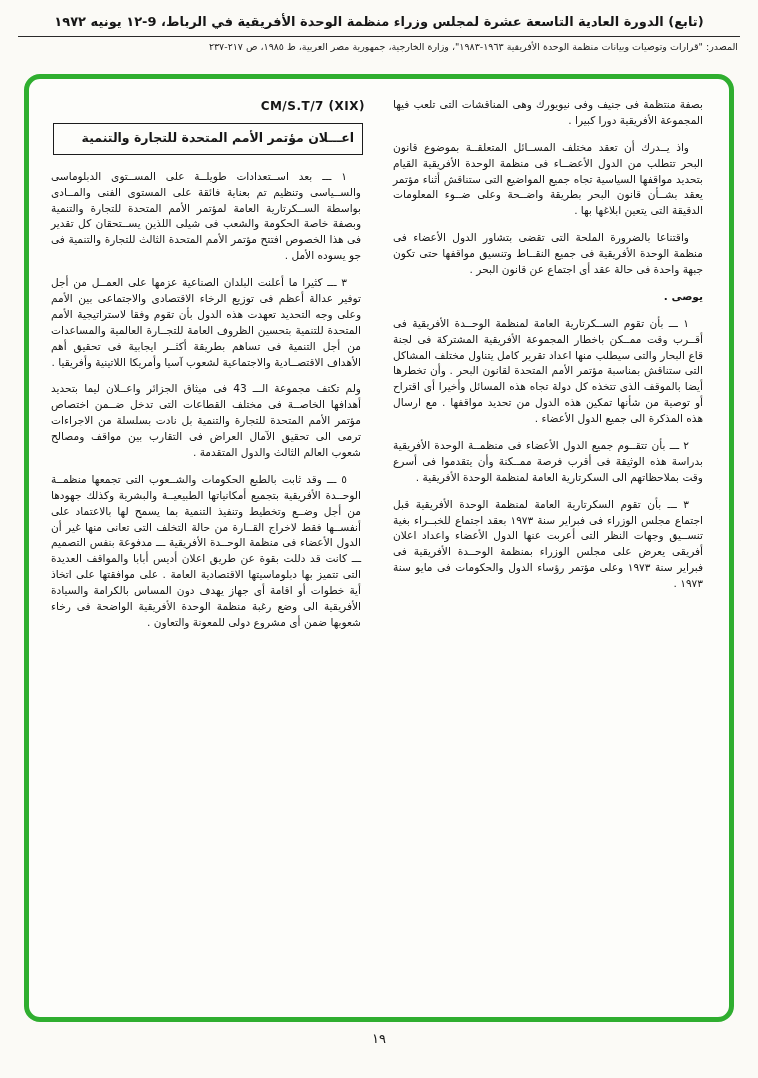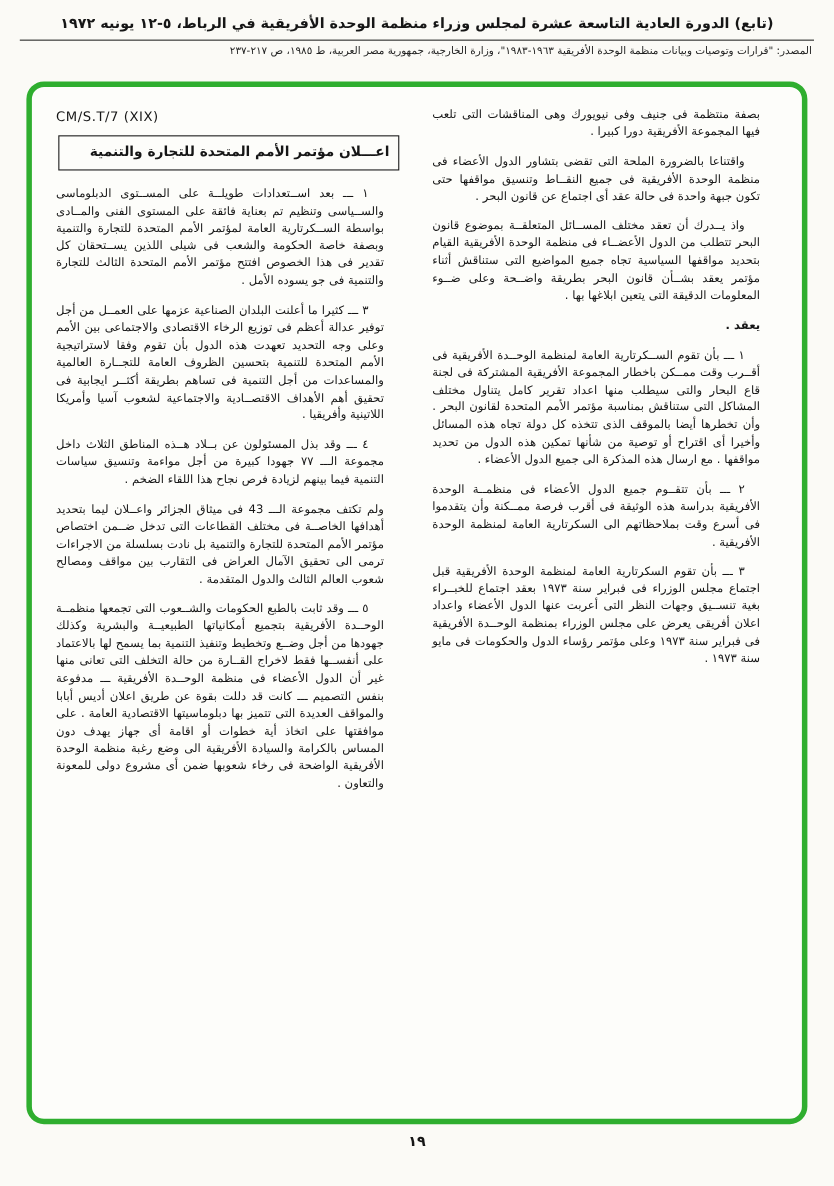--- a/index.html
+++ b/index.html
@@ -52,80 +52,79 @@
     gap: 28px;
     height: 100%;
   }
   .col {
     flex: 1 1 0;
     font-size: 10.6px;
     line-height: 1.5;
     text-align: justify;
   }
   .col p {
-    margin: 0 16px 11px 0;
+    margin: 0 4px 11px 0;
   }
   .col p.indent {
     text-indent: 14px;
   }
   .doc-code {
     direction: ltr;
-    text-align: left;
-    font-weight: normal;
+    text-align: right;
+    font-weight: bold;
     font-size: 12px;
     letter-spacing: 0.5px;
     margin: 0 0 8px 0;
   }
   .title-box {
     border: 1.6px solid #1c1c1c;
     padding: 5px 8px 6px 8px;
     text-align: right;
     font-weight: bold;
     font-size: 12.5px;
     margin: 0 2px 14px 2px;
   }
   .vote-line {
     font-weight: bold;
   }
   .page-number {
     text-align: center;
     font-size: 13px;
-    font-weight: bold;
+    font-weight: normal;
     margin-top: 9px;
     letter-spacing: 2px;
   }
 </style>
 </head>
 <body>
 
 <div class="page-header">
-  <div class="header-title">(تابع) الدورة العادية التاسعة عشرة لمجلس وزراء منظمة الوحدة الأفريقية في الرباط، ٥-١٢ يونيه ١٩٧٢</div>
+  <div class="header-title">(تابع) الدورة العادية التاسعة عشرة لمجلس وزراء منظمة الوحدة الأفريقية في الرباط، 9-١٢ يونيه ١٩٧٢</div>
   <hr class="header-divider">
   <div class="source-line">المصدر: "قرارات وتوصيات وبيانات منظمة الوحدة الأفريقية ١٩٦٣-١٩٨٣"، وزارة الخارجية، جمهورية مصر العربية، ط ١٩٨٥، ص ٢١٧-٢٣٧</div>
 </div>
 
 <div class="content-box">
   <div class="columns">
 
     <div class="col">
       <p>بصفة منتظمة فى جنيف وفى نيويورك وهى المناقشات التى تلعب فيها المجموعة الأفريقية دورا كبيرا .</p>
+      <p class="indent">واذ يــدرك أن تعقد مختلف المســائل المتعلقــة بموضوع قانون البحر تتطلب من الدول الأعضــاء فى منظمة الوحدة الأفريقية القيام بتحديد مواقفها السياسية تجاه جميع المواضيع التى ستناقش أثناء مؤتمر يعقد بشــأن قانون البحر بطريقة واضــحة وعلى ضــوء المعلومات الدقيقة التى يتعين ابلاغها بها .</p>
       <p class="indent">واقتناعا بالضرورة الملحة التى تقضى بتشاور الدول الأعضاء فى منظمة الوحدة الأفريقية فى جميع النقــاط وتنسيق مواقفها حتى تكون جبهة واحدة فى حالة عقد أى اجتماع عن قانون البحر .</p>
-      <p class="indent">واذ يــدرك أن تعقد مختلف المســائل المتعلقــة بموضوع قانون البحر تتطلب من الدول الأعضــاء فى منظمة الوحدة الأفريقية القيام بتحديد مواقفها السياسية تجاه جميع المواضيع التى ستناقش أثناء مؤتمر يعقد بشــأن قانون البحر بطريقة واضــحة وعلى ضــوء المعلومات الدقيقة التى يتعين ابلاغها بها .</p>
-      <p class="vote-line">يعقد .</p>
+      <p class="vote-line">يوصى .</p>
       <p class="indent">١ ـــ بأن تقوم الســكرتارية العامة لمنظمة الوحــدة الأفريقية فى أقــرب وقت ممــكن باخطار المجموعة الأفريقية المشتركة فى لجنة قاع البحار والتى سيطلب منها اعداد تقرير كامل يتناول مختلف المشاكل التى ستناقش بمناسبة مؤتمر الأمم المتحدة لقانون البحر . وأن تخطرها أيضا بالموقف الذى تتخذه كل دولة تجاه هذه المسائل وأخيرا أى اقتراح أو توصية من شأنها تمكين هذه الدول من تحديد مواقفها . مع ارسال هذه المذكرة الى جميع الدول الأعضاء .</p>
       <p class="indent">٢ ـــ بأن تتقــوم جميع الدول الأعضاء فى منظمــة الوحدة الأفريقية بدراسة هذه الوثيقة فى أقرب فرصة ممــكنة وأن يتقدموا فى أسرع وقت بملاحظاتهم الى السكرتارية العامة لمنظمة الوحدة الأفريقية .</p>
       <p class="indent">٣ ـــ بأن تقوم السكرتارية العامة لمنظمة الوحدة الأفريقية قبل اجتماع مجلس الوزراء فى فبراير سنة ١٩٧٣ بعقد اجتماع للخبــراء بغية تنســيق وجهات النظر التى أعربت عنها الدول الأعضاء واعداد اعلان أفريقى يعرض على مجلس الوزراء بمنظمة الوحــدة الأفريقية فى فبراير سنة ١٩٧٣ وعلى مؤتمر رؤساء الدول والحكومات فى مايو سنة ١٩٧٣ .</p>
     </div>
 
     <div class="col">
       <div class="doc-code">CM/S.T/7  (XIX)</div>
       <div class="title-box">اعـــلان مؤتمر الأمم المتحدة للتجارة والتنمية</div>
       <p class="indent">١ ـــ بعد اســتعدادات طويلــة على المســتوى الدبلوماسى والســياسى وتنظيم تم بعناية فائقة على المستوى الفنى والمــادى بواسطة الســكرتارية العامة لمؤتمر الأمم المتحدة للتجارة والتنمية وبصفة خاصة الحكومة والشعب فى شيلى اللذين يســتحقان كل تقدير فى هذا الخصوص افتتح مؤتمر الأمم المتحدة الثالث للتجارة والتنمية فى جو يسوده الأمل .</p>
       <p class="indent">٣ ـــ كثيرا ما أعلنت البلدان الصناعية عزمها على العمــل من أجل توفير عدالة أعظم فى توزيع الرخاء الاقتصادى والاجتماعى بين الأمم وعلى وجه التحديد تعهدت هذه الدول بأن تقوم وفقا لاستراتيجية الأمم المتحدة للتنمية بتحسين الظروف العامة للتجــارة العالمية والمساعدات من أجل التنمية فى تساهم بطريقة أكثــر ايجابية فى تحقيق أهم الأهداف الاقتصــادية والاجتماعية لشعوب آسيا وأمريكا اللاتينية وأفريقيا .</p>
-      <p class="indent">٤ ـــ وقد بذل المسئولون عن بــلاد هــذه المناطق الثلاث داخل مجموعة الـــ ٧٧ جهودا كبيرة من أجل مواءمة وتنسيق سياسات التنمية فيما بينهم لزيادة فرص نجاح هذا اللقاء الضخم .</p>
       <p>ولم تكتف مجموعة الـــ 43 فى ميثاق الجزائر واعــلان ليما بتحديد أهدافها الخاصــة فى مختلف القطاعات التى تدخل ضــمن اختصاص مؤتمر الأمم المتحدة للتجارة والتنمية بل نادت بسلسلة من الاجراءات ترمى الى تحقيق الآمال العراض فى التقارب بين مواقف ومصالح شعوب العالم الثالث والدول المتقدمة .</p>
       <p class="indent">٥ ـــ وقد ثابت بالطبع الحكومات والشــعوب التى تجمعها منظمــة الوحــدة الأفريقية بتجميع أمكانياتها الطبيعيــة والبشرية وكذلك جهودها من أجل وضــع وتخطيط وتنفيذ التنمية بما يسمح لها بالاعتماد على أنفســها فقط لاخراج القــارة من حالة التخلف التى تعانى منها غير أن الدول الأعضاء فى منظمة الوحــدة الأفريقية ـــ مدفوعة بنفس التصميم ـــ كانت قد دللت بقوة عن طريق اعلان أديس أبابا والمواقف العديدة التى تتميز بها دبلوماسيتها الاقتصادية العامة . على موافقتها على اتخاذ أية خطوات أو اقامة أى جهاز يهدف دون المساس بالكرامة والسيادة الأفريقية الى وضع رغبة منظمة الوحدة الأفريقية الواضحة فى رخاء شعوبها ضمن أى مشروع دولى للمعونة والتعاون .</p>
     </div>
 
   </div>
 </div>
 
 <div class="page-number">١٩</div>
 
 </body></html>

